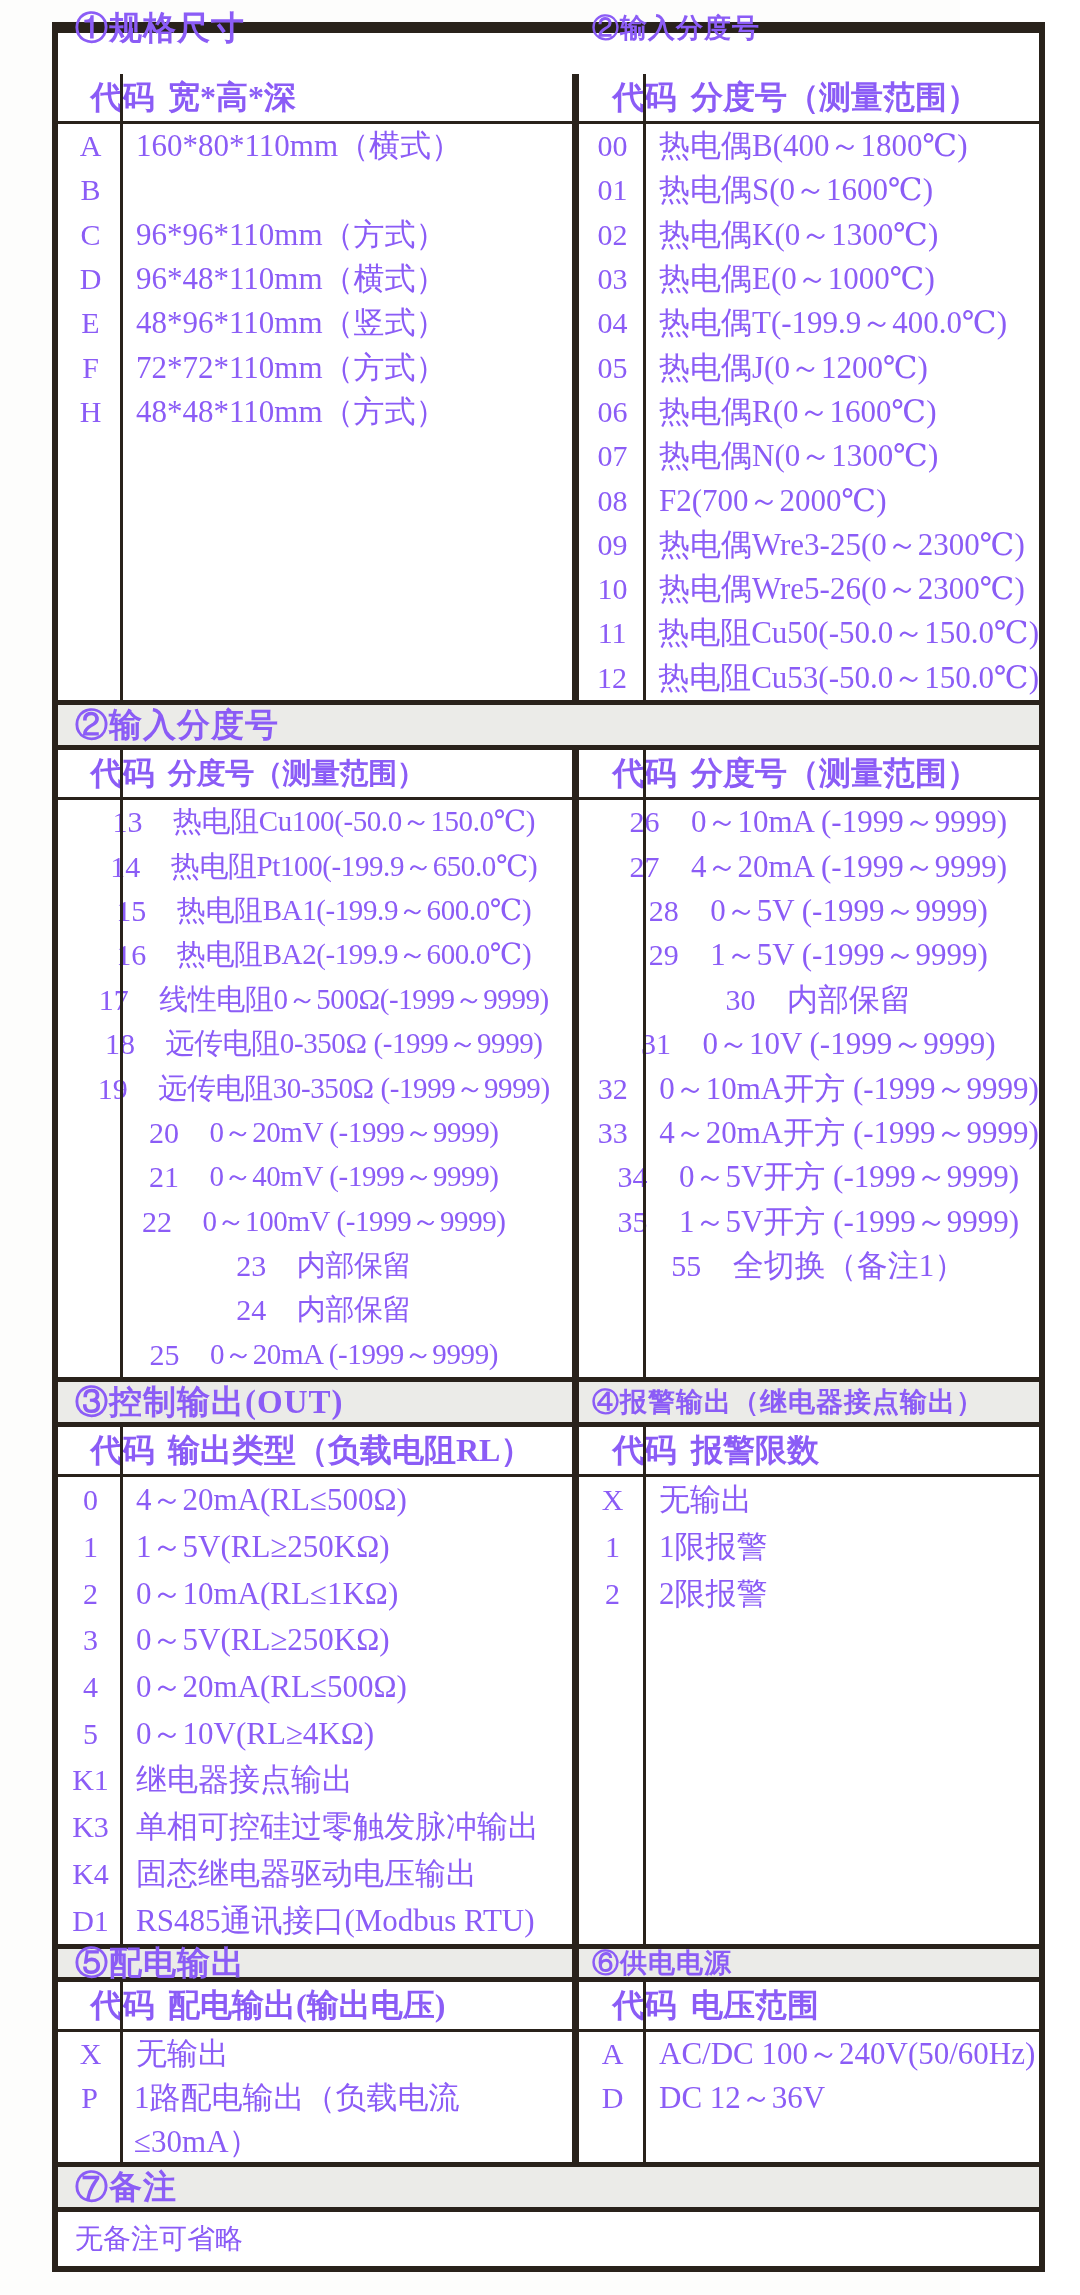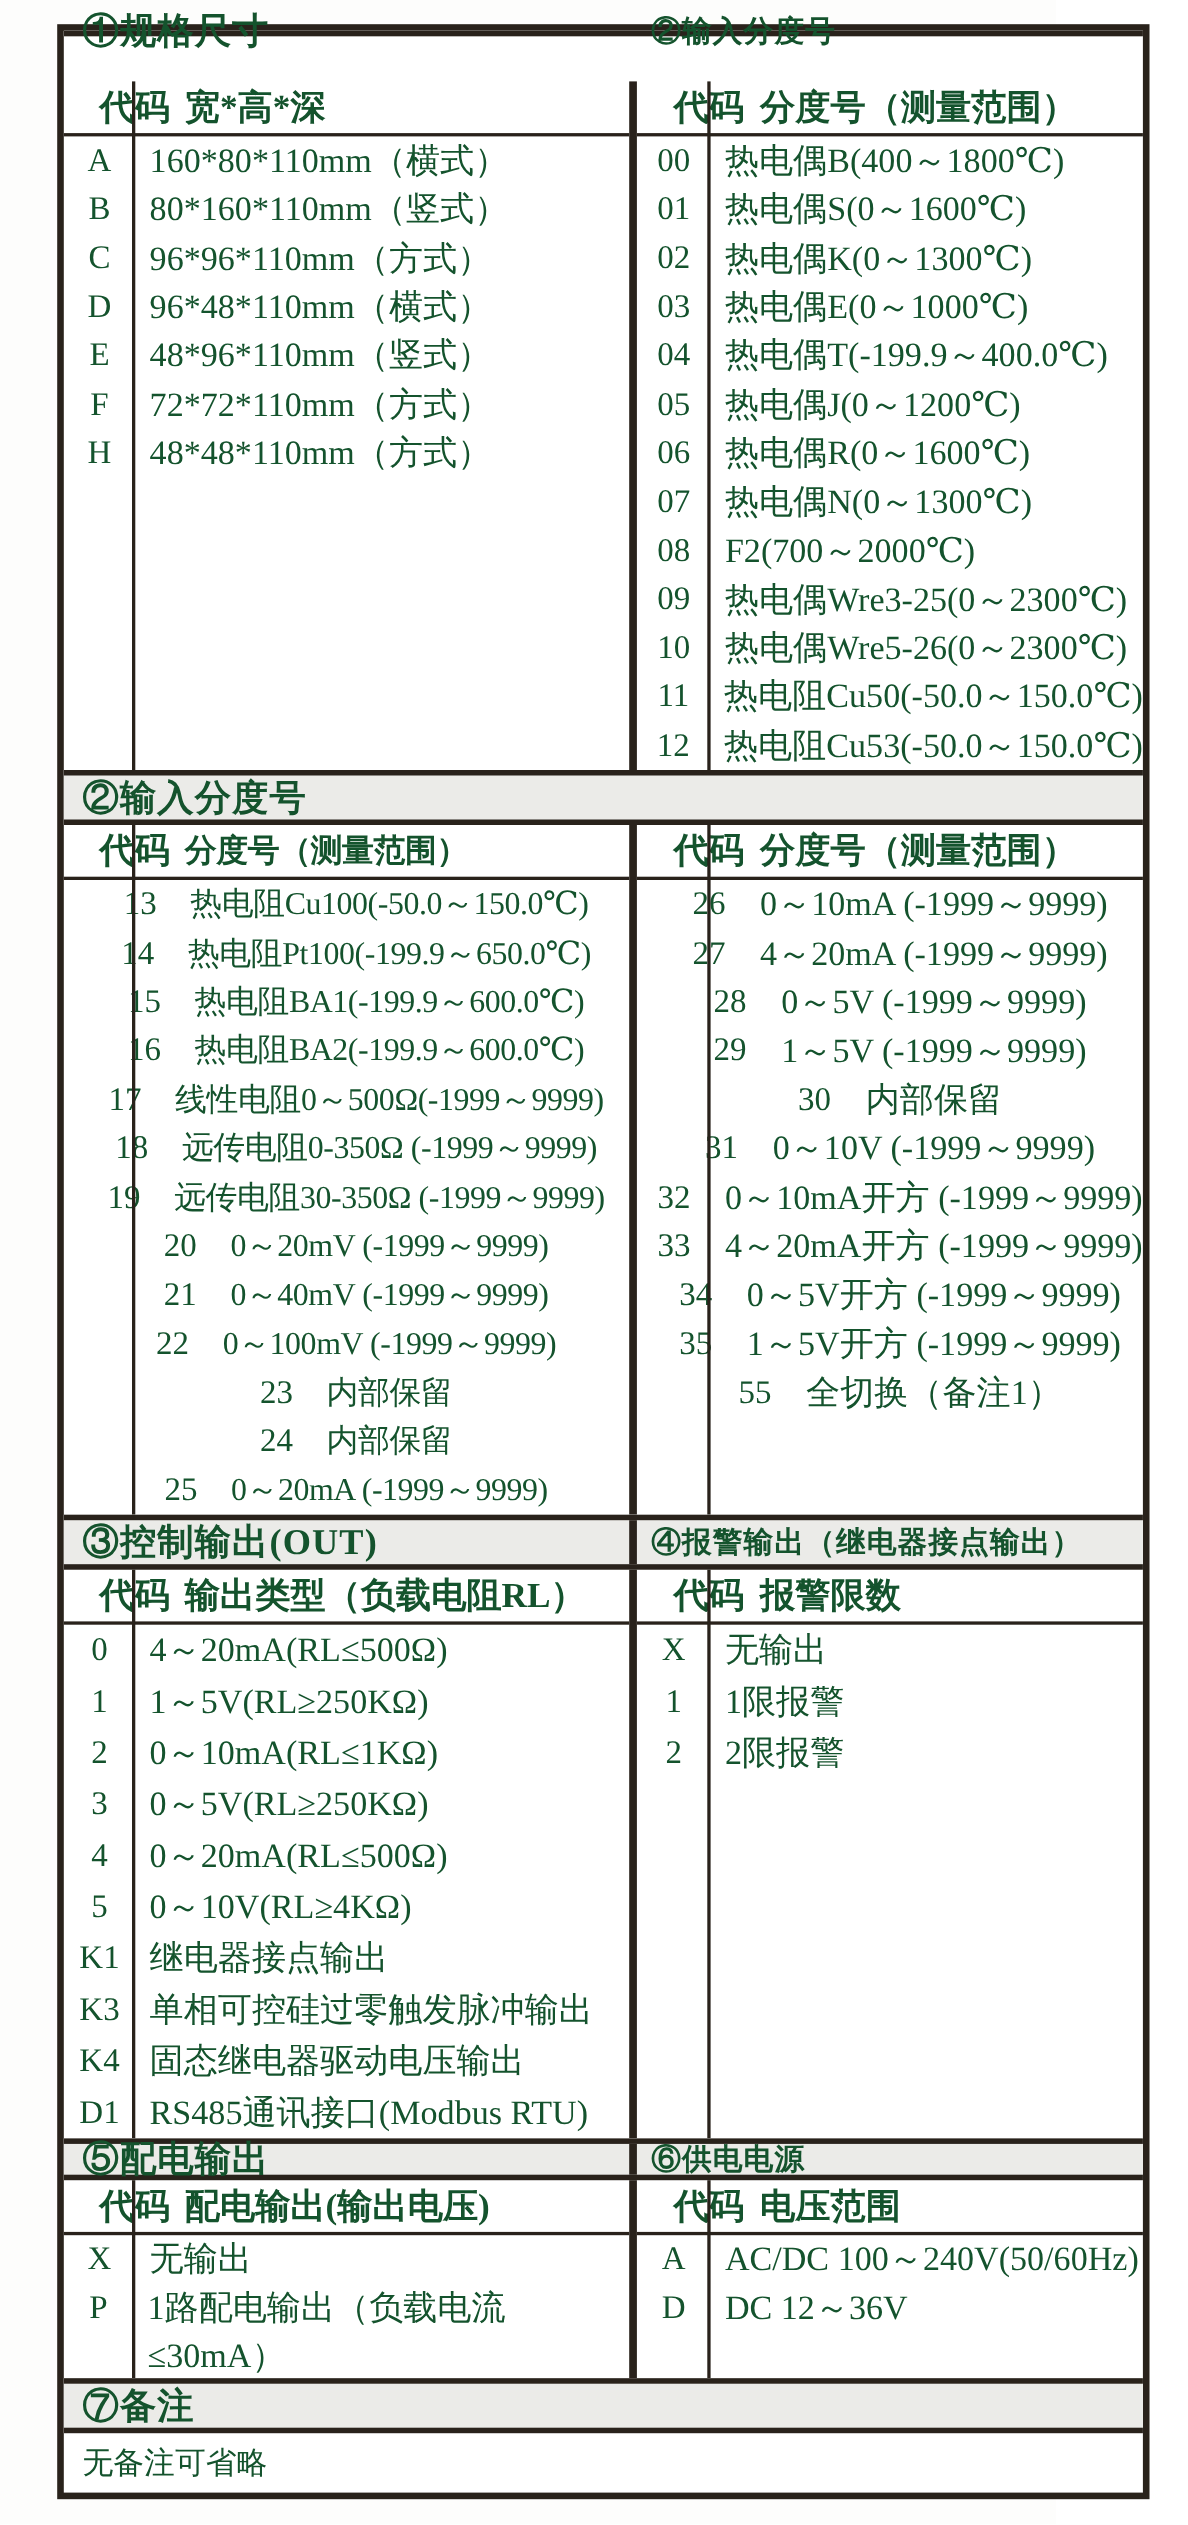--- a/index.html
+++ b/index.html
@@ -1,17 +1,17 @@
 <!DOCTYPE html>
 <html><head>
 <meta charset="utf-8">
 <style>
   html,body{margin:0;padding:0;background:#ffffff;}
   #canvas{position:relative;width:960px;height:2295px;background:#fdfdfc;
-          font-family:"Liberation Serif","DejaVu Serif",serif;color:#14532d;}
+          font-family:"Liberation Serif","DejaVu Serif",serif;color:#8b5cf6;}
   .tbl{position:absolute;left:52px;top:22px;width:993px;height:2250px;
        border:6px solid #29221b;background:#ffffff;box-sizing:border-box;}
   .blk{position:absolute;left:0;width:981px;box-sizing:border-box;}
   
   .band{background:#ebebe8;border-top:5px solid #29221b;border-bottom:5px solid #29221b;}
   .band.first{border-top:none;}
   .band .cell{position:absolute;top:0;bottom:0;display:flex;align-items:center;
               font-weight:bold;font-size:33px;letter-spacing:1px;}
   .band .cell.l{left:0;width:514px;padding-left:17px;box-sizing:border-box;}
   .band .cell.r{left:521px;right:0;padding-left:13px;box-sizing:border-box;font-size:27px;}
@@ -70,21 +70,20 @@
           <div class="desc">宽*高*深</div>
         </div>
         <div class="rows">
 
         <div class="row">
             <div class="code">A</div>
             <div class="desc">160*80*110mm（横式）</div>
           </div>
             <div class="row">
             <div class="code">B</div>
-            <div class="desc">80*160*110mm（竖式）</div>
           </div>
             <div class="row">
             <div class="code">C</div>
             <div class="desc">96*96*110mm（方式）</div>
           </div>
             <div class="row">
             <div class="code">D</div>
             <div class="desc">96*48*110mm（横式）</div>
           </div>
             <div class="row">

